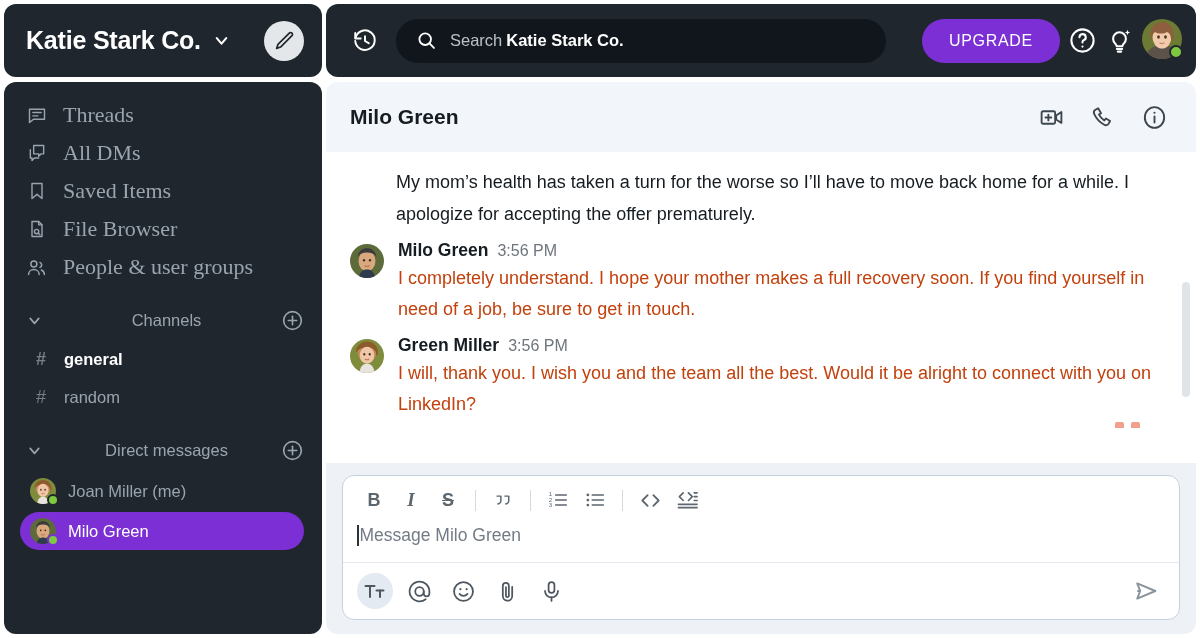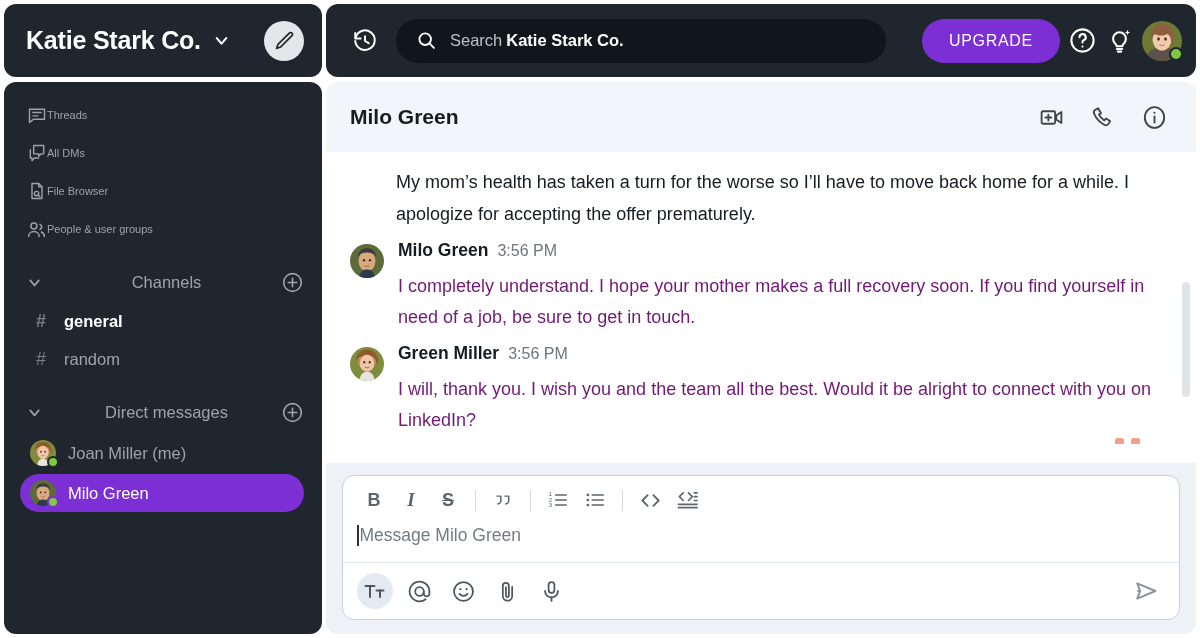--- a/index.html
+++ b/index.html
@@ -60,25 +60,27 @@
     flex: 1;
     background: #1f262e;
     border-radius: 12px;
     padding: 14px 0 0 0;
     overflow: hidden;
     position: relative;
   }
   .nav-item {
     display: flex;
     align-items: center;
+    gap: 16px;
     height: 38px;
     padding: 0 22px;
     color: #9aa4ae;
-    font-size: 11px;
-    cursor: pointer;
+    font-size: 22px;
+    cursor: pointer;
+    font-family: Liberation Serif, serif;
   }
   .nav-item .ico { width: 21px; height: 21px; display:flex; align-items:center; justify-content:center; flex-shrink: 0; color: #9aa4ae; }
 
   .section-head {
     display: flex;
     align-items: center;
     height: 40px;
     padding: 0 18px 0 22px;
     margin-top: 14px;
     color: #9aa4ae;
@@ -151,21 +153,21 @@
     background: #11161c;
     border-radius: 23px;
     display: flex;
     align-items: center;
     padding: 0 20px;
     gap: 13px;
     cursor: text;
   }
   .search-text { color: #b9c0c7; font-size: 16.5px; }
   .search-text b { color: #ffffff; font-weight: bold; margin-left: 4px; }
-  .top-right { margin-left: auto; display: flex; align-items: center; gap: 8px; }
+  .top-right { margin-left: auto; display: flex; gap: 8px; }
   .upgrade-btn {
     background: #7b2fd4;
     color: #ffffff;
     border: none;
     border-radius: 22px;
     height: 44px;
     padding: 0 27px;
     font-size: 16px;
     font-family: inherit;
     letter-spacing: 0.7px;
@@ -218,21 +220,21 @@
   .msg-block {
     display: flex;
     gap: 14px;
     padding: 10px 40px 0 24px;
   }
   .msg-av { width: 34px; height: 34px; border-radius: 50%; overflow: hidden; flex-shrink: 0; margin-top: 4px; }
   .msg-body { flex: 1; min-width: 0; }
   .msg-meta { display: flex; align-items: baseline; gap: 9px; }
   .msg-author { font-size: 17.5px; font-weight: bold; color: #151c22; }
   .msg-time { font-size: 16px; color: #6d757d; }
-  .msg-text { font-size: 18px; line-height: 31px; color: #701a75; margin-top: 10px; }
+  .msg-text { font-size: 18px; line-height: 31px; color: #c2410c; margin-top: 2px; }
   .reaction-peek {
     display: flex; gap: 7px;
     padding: 2px 0 0 0;
     justify-content: flex-end;
     margin-right: 16px;
     height: 8px;
     overflow: hidden;
   }
   .reaction-peek span {
     width: 9px; height: 9px; background: #f0a08c; border-radius: 2px; display:block;
@@ -356,20 +358,28 @@
       <div class="nav-item">
         <span class="ico">
           <svg width="20" height="20" viewBox="0 0 24 24" fill="none" stroke="currentColor" stroke-width="1.7" stroke-linecap="round" stroke-linejoin="round">
               <path d="M8 3h12v10h-3l-3 3v-3H8z"></path>
               <path d="M4 8v10h2v3l3-3h5"></path>
             </svg>
         </span>
         <span>All DMs</span>
       </div>
 
+      <div class="nav-item">
+        <span class="ico">
+          <svg width="20" height="20" viewBox="0 0 24 24" fill="none" stroke="currentColor" stroke-width="1.7" stroke-linecap="round" stroke-linejoin="round">
+              <path d="M6 3h12v18l-6-5-6 5z"></path>
+            </svg>
+        </span>
+        <span>Saved Items</span>
+      </div>
 
 
       <div class="nav-item">
         <span class="ico">
           <svg width="20" height="20" viewBox="0 0 24 24" fill="none" stroke="currentColor" stroke-width="1.7" stroke-linecap="round" stroke-linejoin="round">
               <path d="M14 3H6v18h12V7z"></path>
               <polyline points="14 3 14 7 18 7"></polyline>
               <circle cx="11.5" cy="15" r="2.6"></circle>
               <line x1="13.6" y1="17.1" x2="15.5" y2="19"></line>
             </svg>

